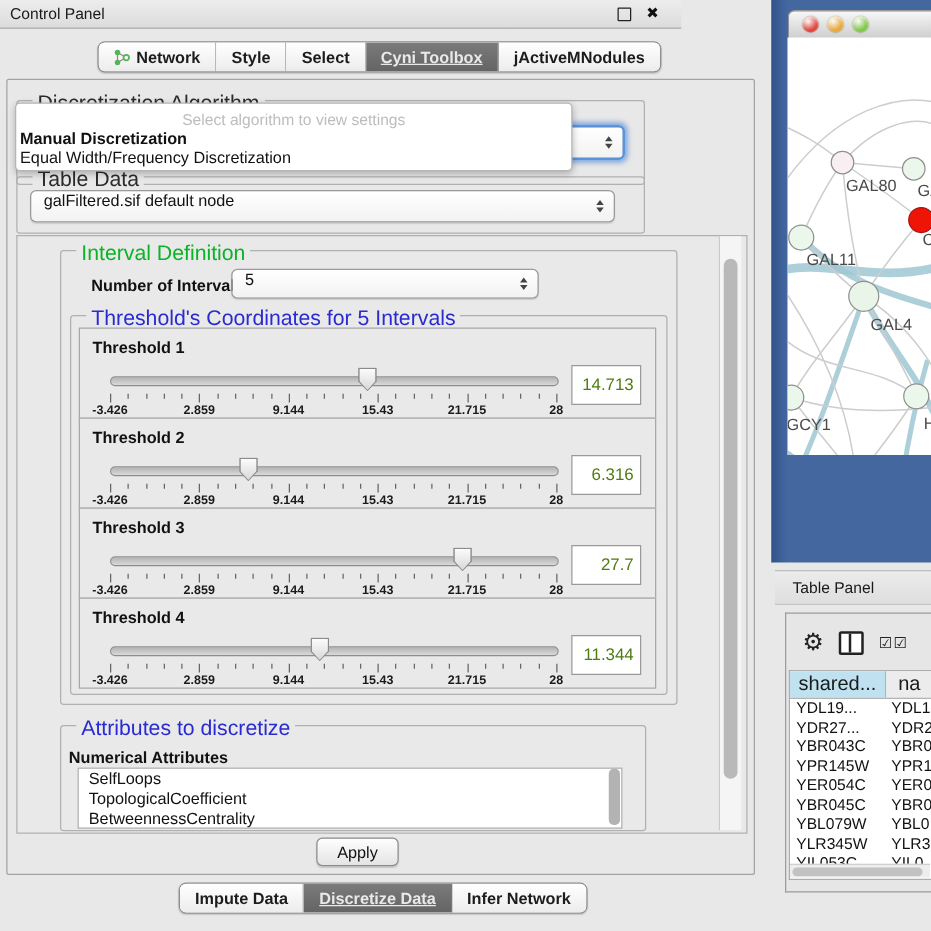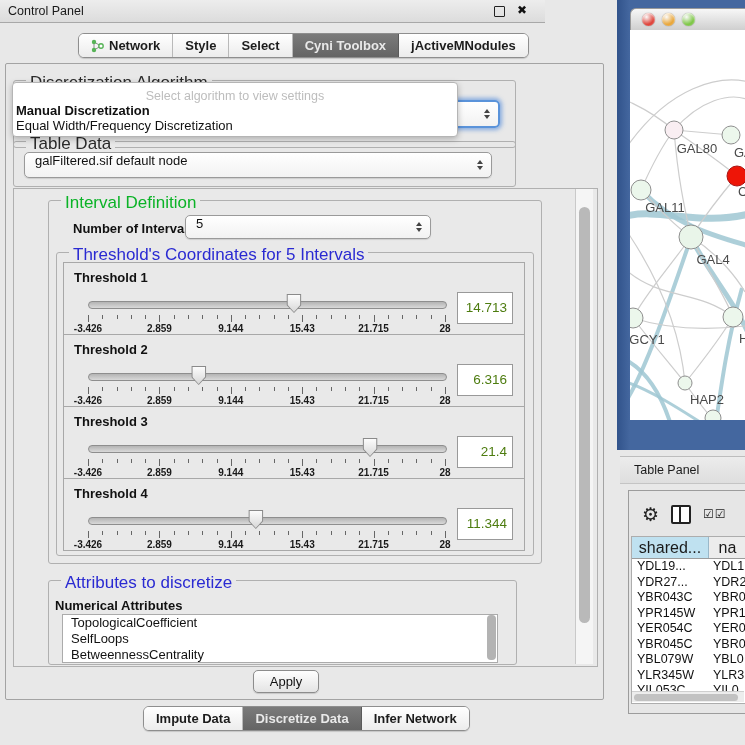--- a/index.html
+++ b/index.html
@@ -7,21 +7,21 @@
   .screen{position:absolute;top:0;left:0;width:745px;height:745px;overflow:hidden;background:#e8e8e8;}
   
   .titlebar{position:absolute;top:0;left:0;width:545px;height:22px;background:linear-gradient(#ededed,#dcdcdc);border-bottom:1px solid #a8a8a8;}
   .titlebar .t{position:absolute;left:8px;top:4px;font-size:12.5px;color:#1a1a1a;}
   .win-float{position:absolute;right:40px;top:6px;width:9px;height:9px;border:1.5px solid #222;border-radius:1px;}
   .win-close{position:absolute;right:18px;top:3px;font-size:12px;font-weight:bold;color:#111;}
   
   .seg-ctl{position:absolute;display:flex;height:23px;border:1px solid #8e8e8e;border-radius:6px;overflow:hidden;background:#fff;box-shadow:0 1px 1px rgba(0,0,0,.15);}
   .seg{display:flex;align-items:center;gap:5px;padding:0 12px;font-size:13px;font-weight:bold;color:#1c1c1c;background:linear-gradient(#ffffff,#ececec);border-right:1px solid #b9b9b9;cursor:default;white-space:nowrap;}
   .seg:last-child{border-right:none;}
-  .seg.sel{background:linear-gradient(#7b7b7b,#646464);color:#e9e9e9;border-right:1px solid #5a5a5a;}
+  .seg.sel{background:linear-gradient(#7b7b7b,#646464);color:#e9e9e9;border-right:1px solid #5a5a5a;text-decoration:underline;}
   #top-tabs{top:33px;left:78px;}
   #bottom-tabs{top:706px;left:143px;}
   .cp-body{position:absolute;top:63px;left:5px;width:597px;height:635px;border:1px solid #a3a3a3;border-radius:2px;background:#e8e8e8;}
   
   .group{position:absolute;border:1px solid #b0b0b0;border-radius:3px;}
   .gtitle{position:absolute;top:-8px;left:12px;background:#e8e8e8;padding:0 4px;font-size:17px;color:#2b2b2b;white-space:nowrap;}
   .gtitle.green{color:#0bb327;}
   .gtitle.blue{color:#2a2ad2;}
   
   .combo{position:absolute;background:linear-gradient(#ffffff,#f2f2f2);border:1px solid #9a9a9a;border-radius:5px;font-size:13px;color:#111;display:flex;align-items:flex-start;padding-left:10px;box-shadow:0 1px 1px rgba(0,0,0,.12);}
@@ -54,21 +54,21 @@
   
   .attr-sub{position:absolute;left:55px;top:598px;font-size:13px;font-weight:bold;color:#111;z-index:5;}
   .attr-list{position:absolute;left:62px;top:614px;width:434px;height:47px;background:#fff;border:1px solid #ababab;overflow:hidden;font-size:13px;color:#111;z-index:5;}
   .attr-list .li{padding:1px 0 1px 8px;line-height:14px;}
   .attr-scroll{position:absolute;left:487px;top:615px;width:9px;height:45px;background:#b3b3b3;border-radius:4px;z-index:6;}
   .btn{position:absolute;display:flex;align-items:center;justify-content:center;background:linear-gradient(#fefefe,#e4e4e4);border:1px solid #8c8c8c;border-radius:5px;font-size:13px;color:#111;box-shadow:0 1px 1px rgba(0,0,0,.15);}
   
   .net-frame{position:absolute;left:617px;top:0;width:128px;height:450px;background:linear-gradient(90deg,#31538b,#44679f 10%,#44679f);}
   .net-titlebar{position:absolute;left:630px;top:8px;width:115px;height:22px;background:linear-gradient(#f7f7f7,#cdcdcd);border:1px solid #999;border-right:none;border-top-left-radius:6px;}
   .light{position:absolute;top:4px;width:13px;height:13px;border-radius:50%;box-shadow:inset 0 1px 2px rgba(255,255,255,.8),0 0 1px rgba(0,0,0,.6);}
-  .net-canvas{position:absolute;left:630px;top:30px;width:115px;height:390px;background:#fff;overflow:hidden;}
+  .net-canvas{position:absolute;left:630px;top:30px;width:115px;height:334px;background:#fff;overflow:hidden;}
   
   .tp-bar{position:absolute;left:620px;top:456px;width:125px;height:26px;background:linear-gradient(#ececec,#dedede);border-top:1px solid #bdbdbd;border-bottom:1px solid #c4c4c4;}
   .tp-bar .t{position:absolute;left:14px;top:6px;font-size:12.5px;color:#1a1a1a;}
   .tp-win{position:absolute;left:628px;top:490px;width:117px;height:222px;background:#e6e6e6;border:1px solid #9c9c9c;border-right:none;}
   .tp-toolbar{position:absolute;left:630px;top:496px;width:115px;height:36px;display:flex;align-items:center;gap:12px;padding-left:12px;box-sizing:border-box;}
   .gear{font-size:19px;color:#222;line-height:19px;}
   .cols-ico{width:16px;height:15px;border:2px solid #222;border-radius:2px;position:relative;background:#fff;}
   .cols-ico:after{content:"";position:absolute;left:6px;top:0;width:2px;height:100%;background:#222;}
   .checks{font-size:12px;color:#222;letter-spacing:1px;}
   .tp-table{position:absolute;left:631px;top:536px;width:114px;height:166px;background:#fff;border:1px solid #adadad;border-right:none;overflow:hidden;}
@@ -288,21 +288,21 @@
           <div class="tick-lab" style="left: 24px;">-3.426</div>
           <div class="tick-lab" style="left: 95.4px;">2.859</div>
           <div class="tick-lab" style="left: 166.8px;">9.144</div>
           <div class="tick-lab" style="left: 238.2px;">15.43</div>
           <div class="tick-lab" style="left: 309.6px;">21.715</div>
           <div class="tick-lab" style="left: 381px;">28</div>
           <div class="thumb-o" style="left: 306.03px;">
             <div class="thumb-i"></div>
           </div>
         </div>
-        <div class="thr-value">21.4</div>
+        <div class="thr-value">27.7</div>
       </div>
       <div class="thr-box">
         <div class="thr-label">Threshold 4</div>
         <div class="thr-slider">
           <div class="track"></div>
           <div class="tick major" style="left: 24px;"></div>
           <div class="tick minor" style="left: 38.28px;"></div>
           <div class="tick minor" style="left: 52.56px;"></div>
           <div class="tick minor" style="left: 66.84px;"></div>
           <div class="tick minor" style="left: 81.12px;"></div>
@@ -339,22 +339,22 @@
         </div>
         <div class="thr-value">11.344</div>
       </div>
     </div>
 
   <div class="group" style="left:48px;top:580px;width:467px;height:83px;background:#e9e9e9;">
     <span class="gtitle blue" style="background:#e9e9e9;">Attributes to discretize</span>
   </div>
   <span class="attr-sub">Numerical Attributes</span>
   <div class="attr-list" id="attr-list">
+      <div class="li">SelfLoops</div>
       <div class="li">TopologicalCoefficient</div>
-      <div class="li">SelfLoops</div>
       <div class="li">BetweennessCentrality</div>
     </div>
   <div class="attr-scroll"></div>
 
   <div class="btn" style="left:253px;top:670px;width:64px;height:21px;z-index:4;">
     <span>Apply</span>
   </div>
 
   <div class="seg-ctl" id="bottom-tabs">
       <div class="seg">

